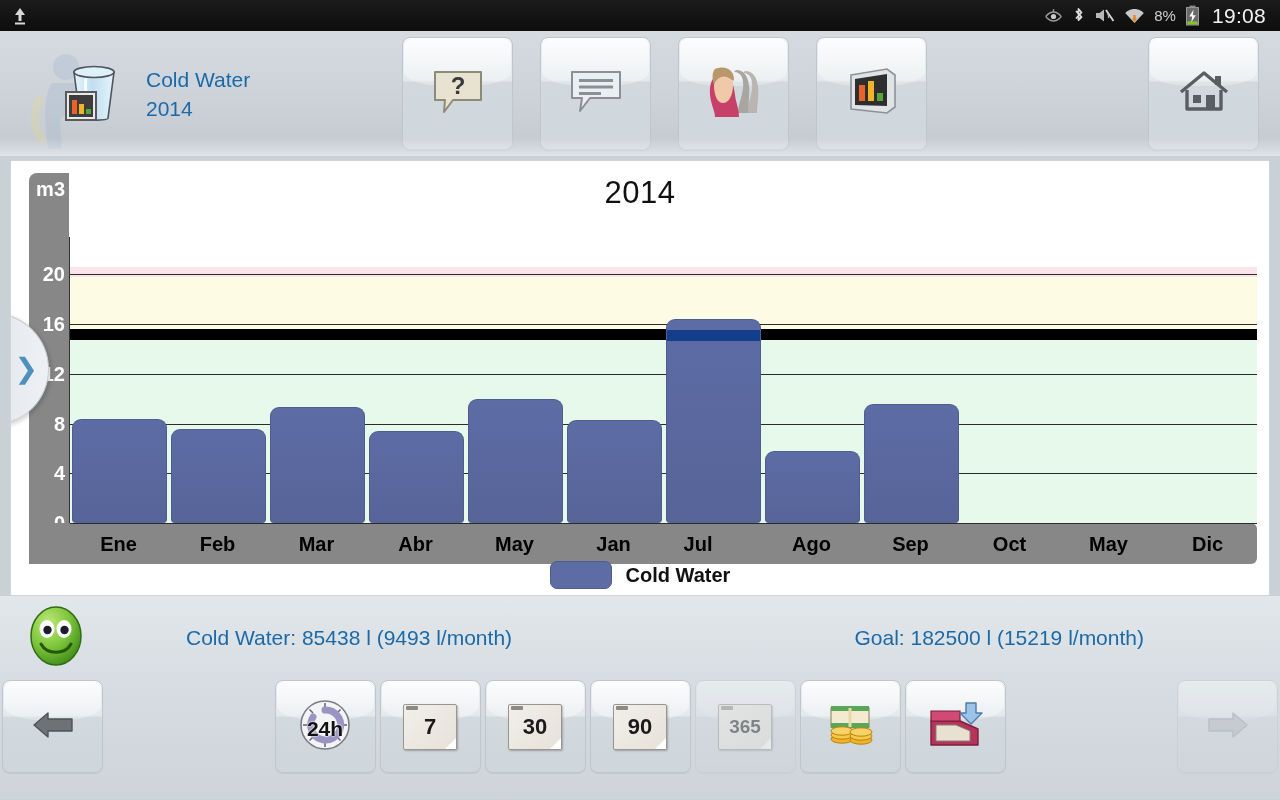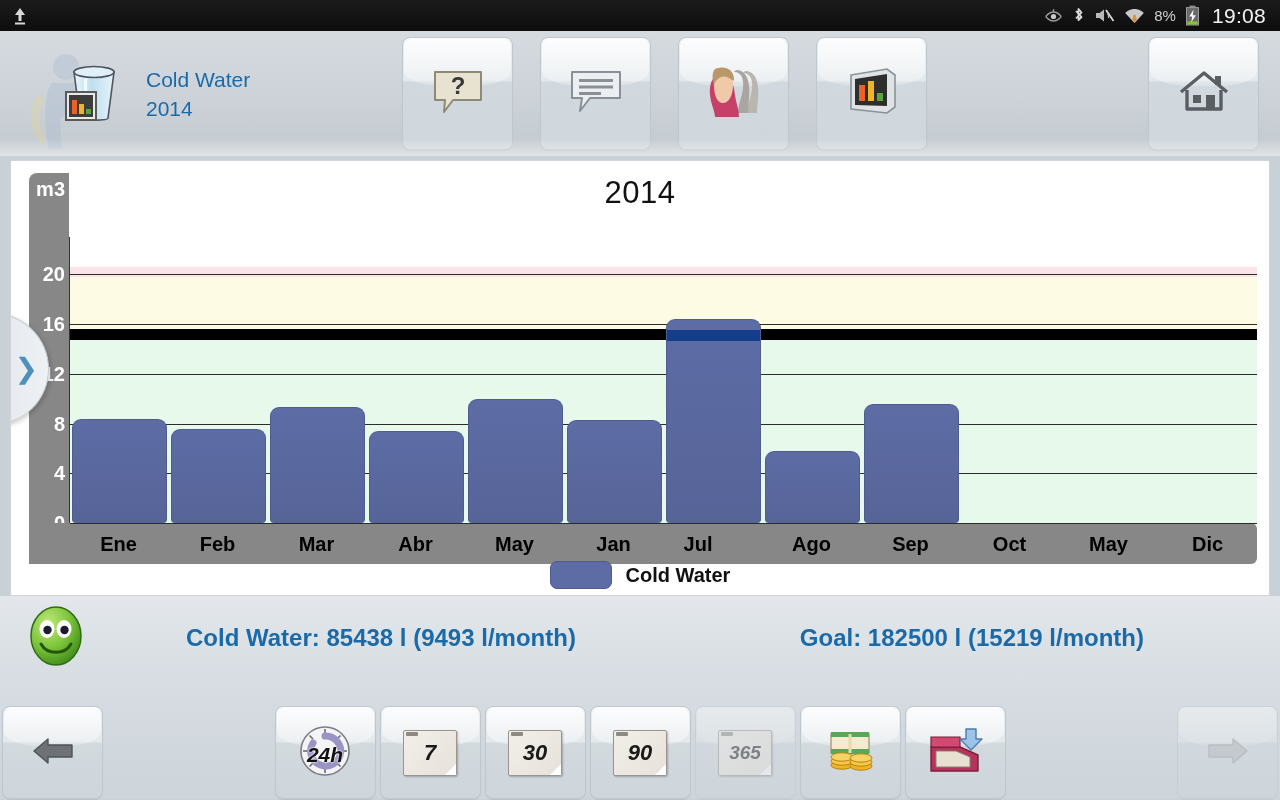--- a/index.html
+++ b/index.html
@@ -136,30 +136,30 @@
   .slideout .chev { color:#4e90bd; font-size:28px; line-height:0; font-weight:300; }
 
   
   .summary {
     position:relative; height:84px;
     background:linear-gradient(to bottom,#e3e7eb 0%,#d7dde2 100%);
     display:flex; align-items:center;
   }
   .smiley { margin-left:26px; flex:0 0 auto; }
   .sum-txt {
-    color:#1b6aa8; font-size:24px; font-weight:bold; white-space:nowrap;
+    color:#1b6aa8; font-size:21px; font-weight:normal; white-space:nowrap;
   }
   .sum-a { margin-left:100px; }
   .sum-b { margin-left:auto; margin-right:136px; }
 
   
   .bottombar {
     position:relative; height:119px;
     background:linear-gradient(to bottom,#d7dde2 0%,#cdd4da 100%);
-    display:flex; align-items:flex-end;font-style:italic;
+    display:flex; align-items:flex-start;
   }
   .bbtn {
     width:101px; height:93px; border-radius:8px;
     background:linear-gradient(to bottom,#e9edf0 0%,#e4e9ec 38%,#d3dade 40%,#ced5db 100%);
     border:1px solid #bfc7ce;
     box-shadow:inset 0 1px 0 rgba(255,255,255,.95), 0 1px 1px rgba(0,0,0,.07);
     display:flex; align-items:center; justify-content:center;
     position:relative; cursor:pointer;
   }
   .bbtn:before{

